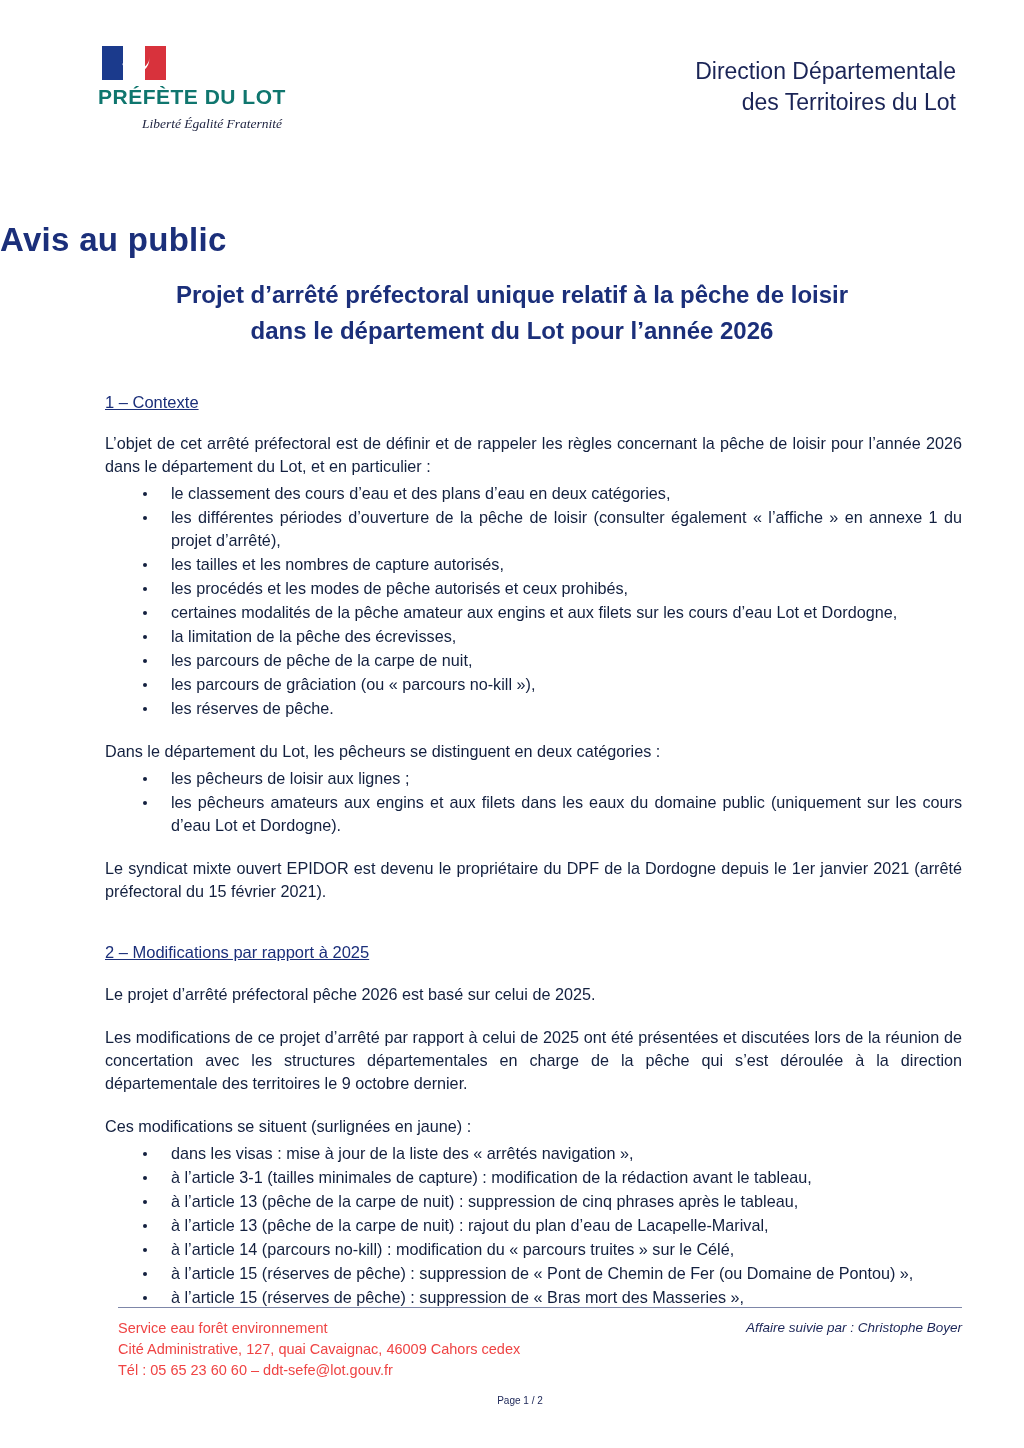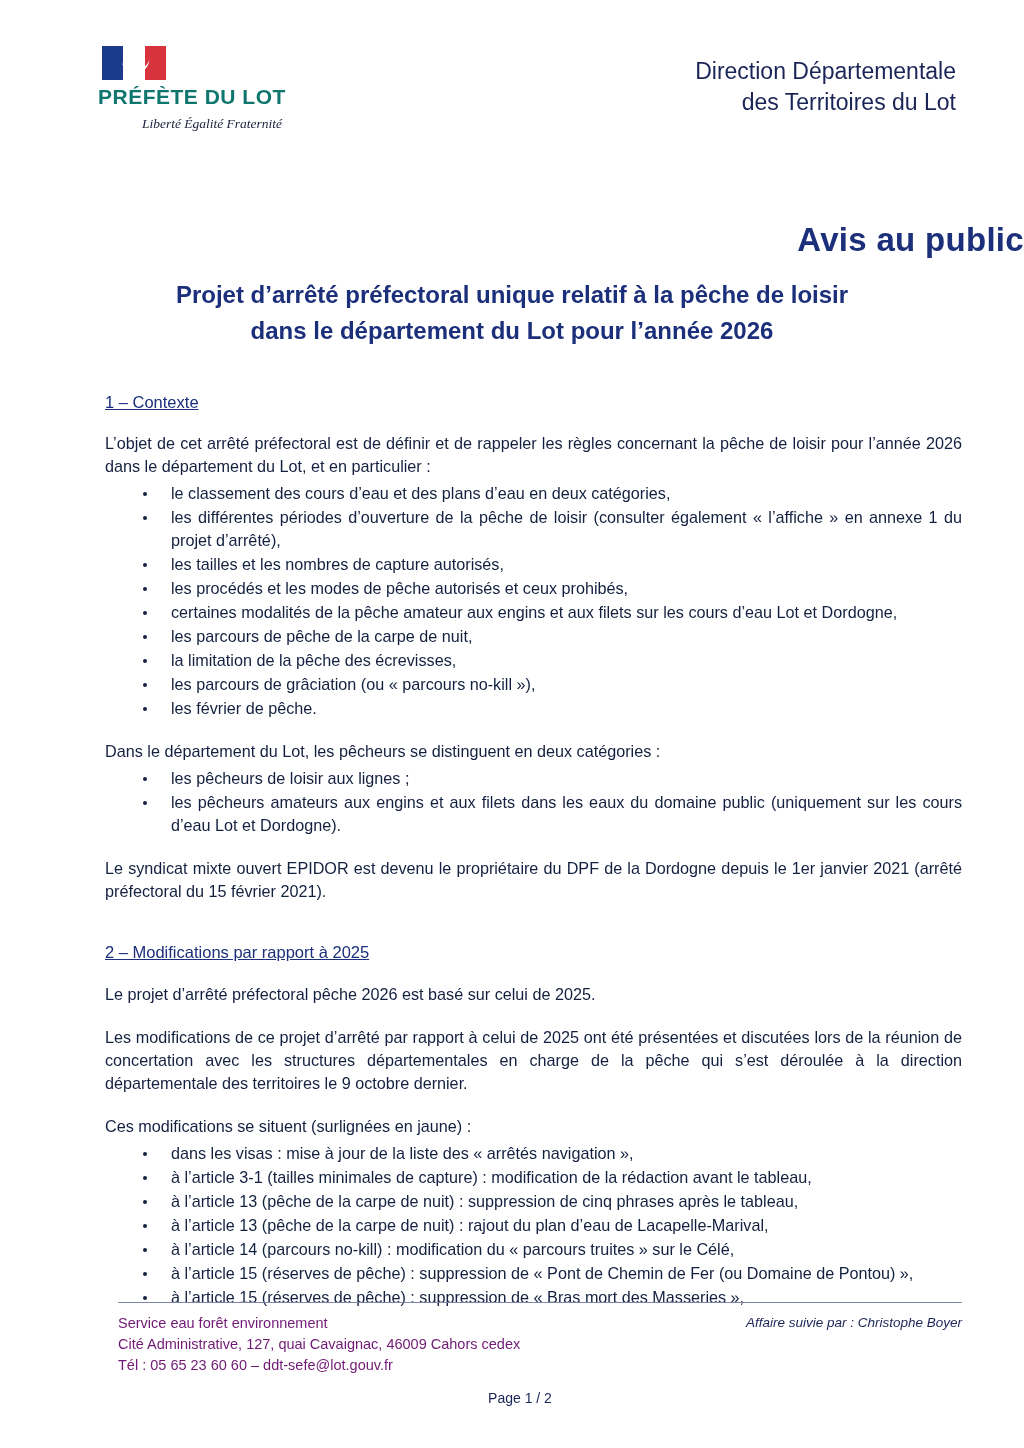--- a/index.html
+++ b/index.html
@@ -80,21 +80,21 @@
     font-size: 23px;
     line-height: 1.35;
     color: #1a2456;
     padding-top: 10px;
     padding-right: 6px;
     white-space: pre-line;
   }
 
   
   .doc-title {
-    text-align: right;
+    text-align: left;
     font-size: 33px;
     font-weight: bold;
     color: #1b2f7a;
     margin-top: 88px;
     letter-spacing: 0.3px;
   }
   .doc-subtitle {
     text-align: center;
     font-size: 24px;
     font-weight: bold;
@@ -161,32 +161,32 @@
     margin: 0 0 10px 0;
   }
   .footer-row {
     display: flex;
     justify-content: space-between;
     align-items: flex-start;
   }
   .footer-left {
     font-size: 14.5px;
     line-height: 1.45;
-    color: #701a75;
+    color: #ef4444;
     white-space: pre-line;
   }
   .footer-right {
     font-size: 13.5px;
     color: #1a2456;
     padding-top: 2px;
     font-style: italic;
   }
   .page-num {
     text-align: center;
-    font-size: 14px;
+    font-size: 10px;
     color: #1a2456;
     margin-top: 14px;
     margin-left: -40px;
   }
 </style>
 </head>
 <body>
 
 <div class="page">
 
@@ -215,24 +215,24 @@
   <div class="content">
 
     <div class="section-head">1 – Contexte</div>
     <p class="para">L’objet de cet arrêté préfectoral est de définir et de rappeler les règles concernant la pêche de loisir pour l’année 2026 dans le département du Lot, et en particulier :</p>
     <ul class="bullets">
       <li>le classement des cours d’eau et des plans d’eau en deux catégories,</li>
       <li>les différentes périodes d’ouverture de la pêche de loisir (consulter également « l’affiche » en annexe 1 du projet d’arrêté),</li>
       <li>les tailles et les nombres de capture autorisés,</li>
       <li>les procédés et les modes de pêche autorisés et ceux prohibés,</li>
       <li>certaines modalités de la pêche amateur aux engins et aux filets sur les cours d’eau Lot et Dordogne,</li>
+      <li>la limitation de la pêche des écrevisses,</li>
       <li>les parcours de pêche de la carpe de nuit,</li>
-      <li>la limitation de la pêche des écrevisses,</li>
       <li>les parcours de grâciation (ou « parcours no-kill »),</li>
-      <li>les février de pêche.</li>
+      <li>les réserves de pêche.</li>
     </ul>
 
     <p class="para spaced">Dans le département du Lot, les pêcheurs se distinguent en deux catégories :</p>
     <ul class="bullets">
       <li>les pêcheurs de loisir aux lignes ;</li>
       <li>les pêcheurs amateurs aux engins et aux filets dans les eaux du domaine public (uniquement sur les cours d’eau Lot et Dordogne).</li>
     </ul>
 
     <p class="para spaced justify-block">Le syndicat mixte ouvert EPIDOR est devenu le propriétaire du DPF de la Dordogne depuis le 1er janvier 2021 (arrêté préfectoral du 15 février 2021).</p>
 

